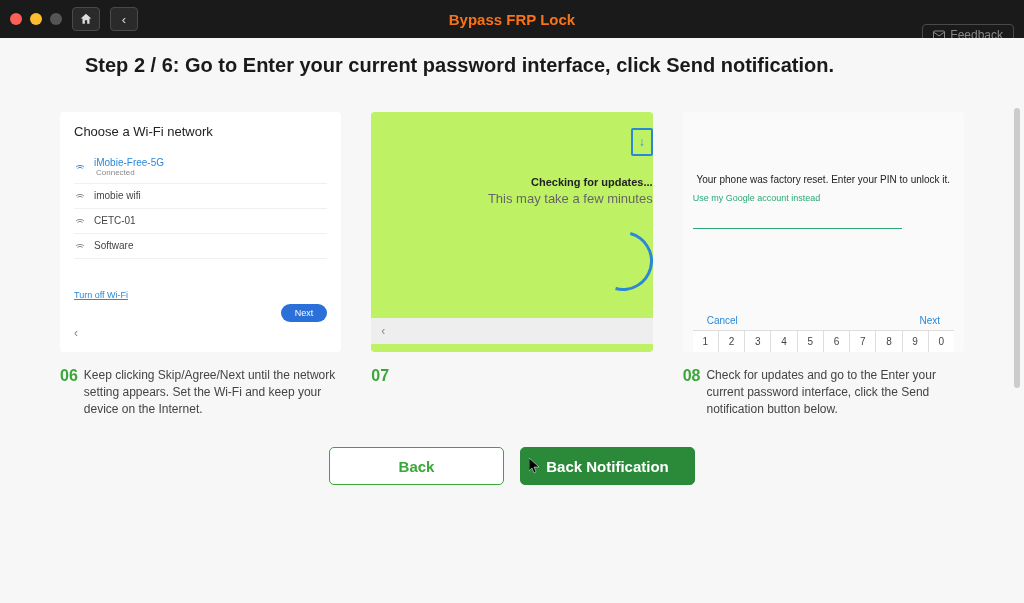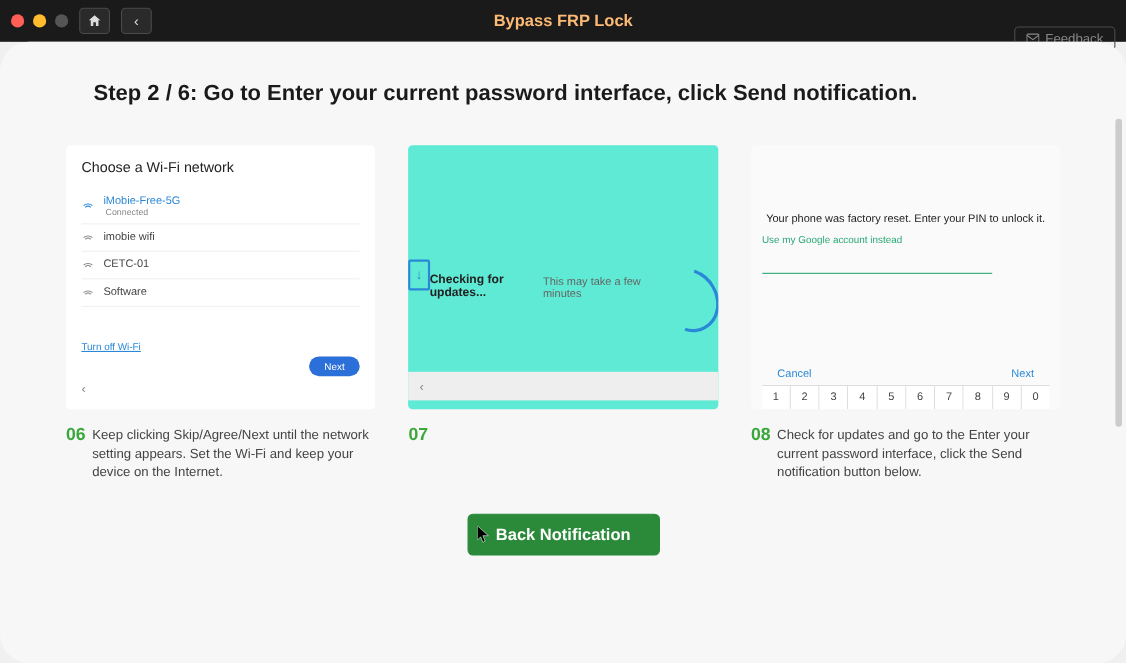--- a/index.html
+++ b/index.html
@@ -28,21 +28,21 @@
       align-items: center;
       justify-content: center;
       color: #ddd;
       cursor: pointer;
       font-size: 13px;
     }
     .title-text {
       position: absolute;
       left: 50%;
       transform: translateX(-50%);
-      color: #fdba74;
+      color: #f97316;
       font-size: 15px;
       font-weight: 600;
     }
     .feedback-btn {
       margin-left: auto;
       border: 1px solid #4a4a4a;
       border-radius: 4px;
       background: transparent;
       color: #888;
       font-size: 12px;
@@ -50,23 +50,22 @@
       display: flex;
       align-items: center;
       gap: 5px;
       cursor: pointer;
       margin-top: 32px;
     }
     
     .content {
       background: #f7f7f7;
       height: calc(603px - 38px);
-      padding: 36px 60px 20px;
+      padding: 16px 60px 20px;
       position: relative;
-      border-radius: 27px;
     }
     
     .step-heading {
       font-size: 20px;
       font-weight: 700;
       color: #1a1a1a;
       text-align: left;
       margin-bottom: 35px;
       padding-left: 25px;
     }
@@ -110,25 +109,25 @@
     .c6-turnoff { font-size: 9px; color: #2b88d8; margin-top: 6px; text-decoration: underline; }
     .c6-next { 
       align-self: flex-end;
       background: #2b6fd8; color: #fff; font-size: 9px;
       padding: 4px 14px; border-radius: 12px;
       margin-top: 4px;
     }
     .c6-back { font-size: 12px; color: #888; margin-top: 4px; }
     
     
-    .c7 { background: #5eead4; display: flex; flex-direction: row; align-items: center; padding-top: 16px; }
+    .c7 { background: #bef264; display: flex; flex-direction: column; align-items: flex-end; padding-top: 16px; }
     .c7-icon { width: 22px; height: 28px; border: 2px solid #2b88d8; border-radius: 2px; position: relative; margin-bottom: 20px; }
     .c7-icon::after { content: '↓'; position: absolute; left: 50%; top: 50%; transform: translate(-50%,-50%); color: #2b88d8; font-size: 12px; }
     .c7-check { font-size: 11px; font-weight: 600; color: #222; }
-    .c7-sub { font-size: 10px; color: #666; margin-top: 3px; }
+    .c7-sub { font-size: 13px; color: #666; margin-top: 3px; }
     .c7-spinner { 
       width: 60px; height: 60px; 
       border: 3px solid transparent;
       border-right-color: #2b88d8;
       border-bottom-color: #2b88d8;
       border-radius: 50%;
       margin-top: 25px;
       transform: rotate(-30deg);
     }
     .c7-back { position: absolute; bottom: 8px; left: 10px; font-size: 12px; color: #888; background:#eee; width:100%; left:0; padding: 6px 10px; }
@@ -318,20 +317,23 @@
       </div>
       <div class="desc-row">
         <div class="desc-num">08</div>
         <div class="desc-text">Check for updates and go to the Enter your current password interface, click the Send notification button below.</div>
       </div>
     </div>
 
   </div>
 
   <div class="footer-btns">
+    <div class="btn btn-back">
+      <span>Back</span>
+    </div>
     <div class="btn btn-send">
       <span class="cursor-ico">
         <svg width="12" height="16" viewBox="0 0 12 16">
             <path d="M0 0l0 13 3-3 2 5 2-1-2-5 5 0z" fill="#000" stroke="#fff" stroke-width="0.5"></path>
           </svg>
       </span>
       <span>Back Notification</span>
     </div>
   </div>
 

